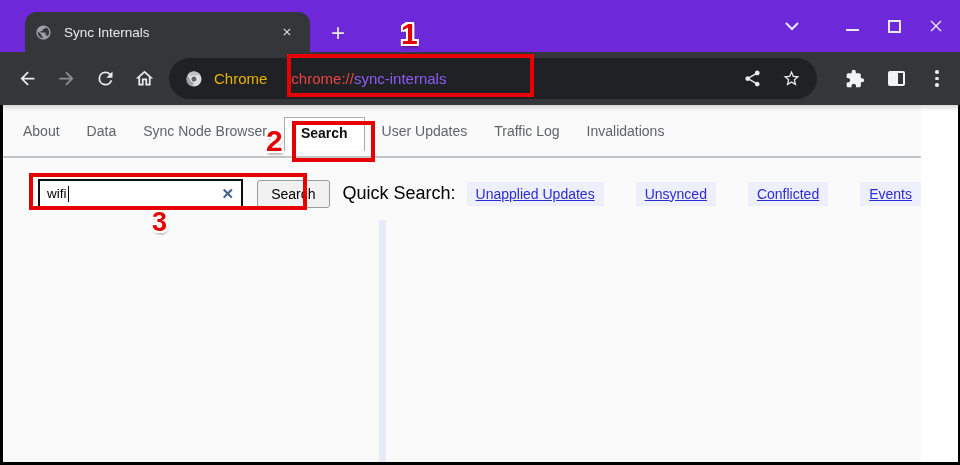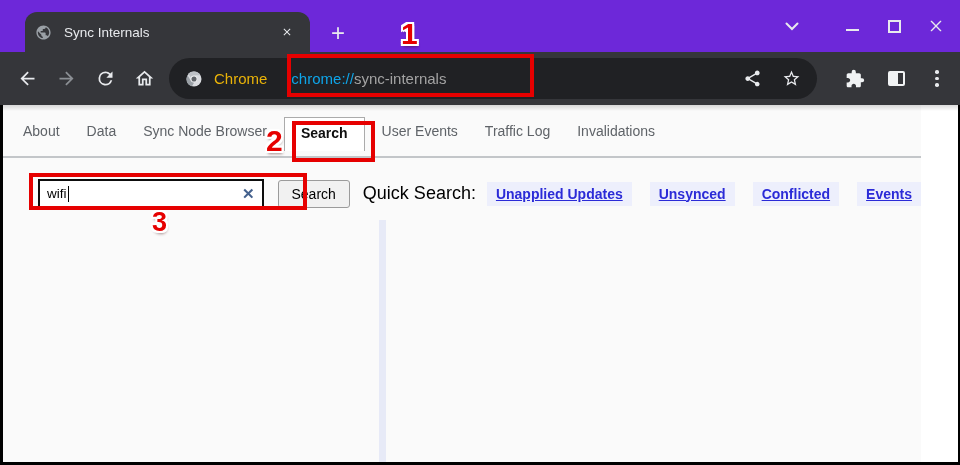--- a/index.html
+++ b/index.html
@@ -24,22 +24,22 @@
 
   
   .toolbar { height: 53px; background: #35363a; flex: 0 0 auto; display: flex; align-items: center; padding: 0 12px 0 10px; position: relative; }
   .nav-btn { width: 34px; height: 34px; display: flex; align-items: center; justify-content: center; border-radius: 50%; flex: 0 0 auto; }
   .nav-btn svg { width: 21px; height: 21px; }
   .nav-btn + .nav-btn { margin-left: 5px; }
   .home-btn { margin-right: 8px; }
   .omnibox { height: 41px; background: #202124; border-radius: 21px; flex: 0 0 auto; width: 648px; display: flex; align-items: center; padding: 0 16px; color: #9aa0a6; }
   .omnibox .site-chip-label { font-size: 15px; margin-left: 11px; color: #eab308; }
   .url-text { font-size: 15px; margin-left: 24px; white-space: nowrap; }
-  .url-scheme { color: #0ea5e9; }
-  .url-host { color: #a3a3a3; }
+  .url-scheme { color: #ef4444; }
+  .url-host { color: #8b5cf6; }
   .omnibox-actions { margin-left: auto; display: flex; align-items: center; gap: 20px; }
   .omnibox-actions svg { width: 19px; height: 19px; }
   .toolbar-right { position: absolute; right: 8px; top: 0; height: 53px; display: flex; align-items: center; gap: 11px; }
   .toolbar-right .tb-btn { width: 30px; height: 30px; display: flex; align-items: center; justify-content: center; }
   .side-panel-glyph { width: 17px; height: 15px; border: 2px solid #f1f3f4; border-radius: 2px; position: relative; background: #35363a; }
   .side-panel-glyph::before { content: ""; position: absolute; left: 0; top: 0; bottom: 0; width: 8px; background: #f1f3f4; }
   .dots-glyph { display: flex; flex-direction: column; gap: 3px; }
   .dots-glyph i { width: 3.5px; height: 3.5px; border-radius: 50%; background: #e8eaed; }
 
   
@@ -52,21 +52,21 @@
   .tabs-underline { position: absolute; top: 51px; left: 0; right: 0; height: 2px; background: #c3c6c9; z-index: 1; }
   .page-tab { color: #5f6368; font-size: 14px; margin-right: 27px; white-space: nowrap; cursor: pointer; }
   .page-tab.active { color: #0e0e0e; font-weight: 700; background: #fff; border: 1px solid #ababab; border-bottom: none; padding: 7px 16px 10px; margin: 0 17px 0 -10px; position: relative; top: 3px; z-index: 3; }
 
   .search-row { position: absolute; top: 74px; left: 35px; right: 0; display: flex; align-items: center; z-index: 2; }
   .search-input { width: 265px; height: 29px; border: 2px solid #0d0d0d; background: #fff; display: flex; align-items: center; padding: 0 7px; font-size: 13.5px; color: #000; }
   .search-input .caret { display: inline-block; width: 1px; height: 16px; background: #000; margin-left: 1px; }
   .clear-btn { margin-left: auto; color: #44618d; font-size: 15px; font-weight: 700; line-height: 1; cursor: pointer; }
   .search-btn { margin-left: 14px; height: 28px; padding: 0 13px; background: #f1f1f1; border: 1px solid #9b9b9b; border-radius: 3px; font-size: 14px; color: #000; font-family: "Liberation Sans", sans-serif; }
   .quick-label { margin-left: 13px; font-size: 18px; color: #000; white-space: nowrap; }
-  .quick-links { display: flex; align-items: center; margin-left: 11px; gap: 18px; font-weight: bold; }
+  .quick-links { display: flex; align-items: center; margin-left: 11px; gap: 32px; }
   .quick-link { background: #edeffc; color: #2b2bd7; text-decoration: underline; font-size: 14px; padding: 4px 9px; white-space: nowrap; cursor: pointer; }
 
   .pane-splitter { position: absolute; left: 376px; top: 115px; bottom: 0; width: 7px; background: #e7eaf7; cursor: col-resize; z-index: 1; }
 
   
   .anno-box { position: absolute; border: 4px solid #e60000; z-index: 20; pointer-events: none; }
   .anno-box-1 { left: 287px; top: 54px; width: 247px; height: 43px; }
   .anno-box-2 { left: 292px; top: 121px; width: 83px; height: 41px; }
   .anno-box-3 { left: 29px; top: 173px; width: 278px; height: 37px; }
   .anno-num { position: absolute; z-index: 21; color: #e60000; font-size: 30px; font-weight: 700; pointer-events: none; line-height: 1;
@@ -179,21 +179,21 @@
 
   <div class="content">
     <div class="content-shadow"></div>
     <div class="main">
       <div class="tabs-underline"></div>
       <div class="page-tabs">
         <span class="page-tab">About</span>
         <span class="page-tab">Data</span>
         <span class="page-tab">Sync Node Browser</span>
         <span class="page-tab active">Search</span>
-        <span class="page-tab">User Events</span>
+        <span class="page-tab">User Updates</span>
         <span class="page-tab">Traffic Log</span>
         <span class="page-tab">Invalidations</span>
       </div>
 
       <div class="search-row">
         <div class="search-input">
           <span>wifi</span>
             <span class="caret"></span>
           <span class="clear-btn">✕</span>
         </div>

